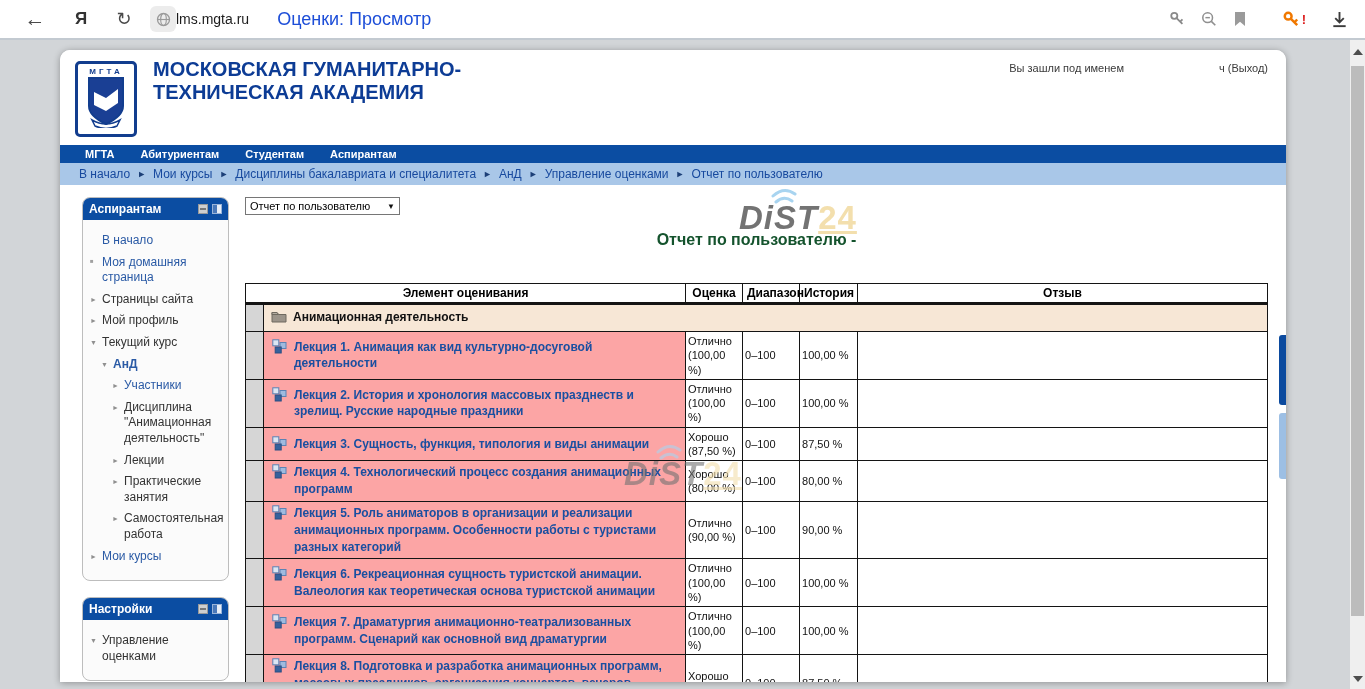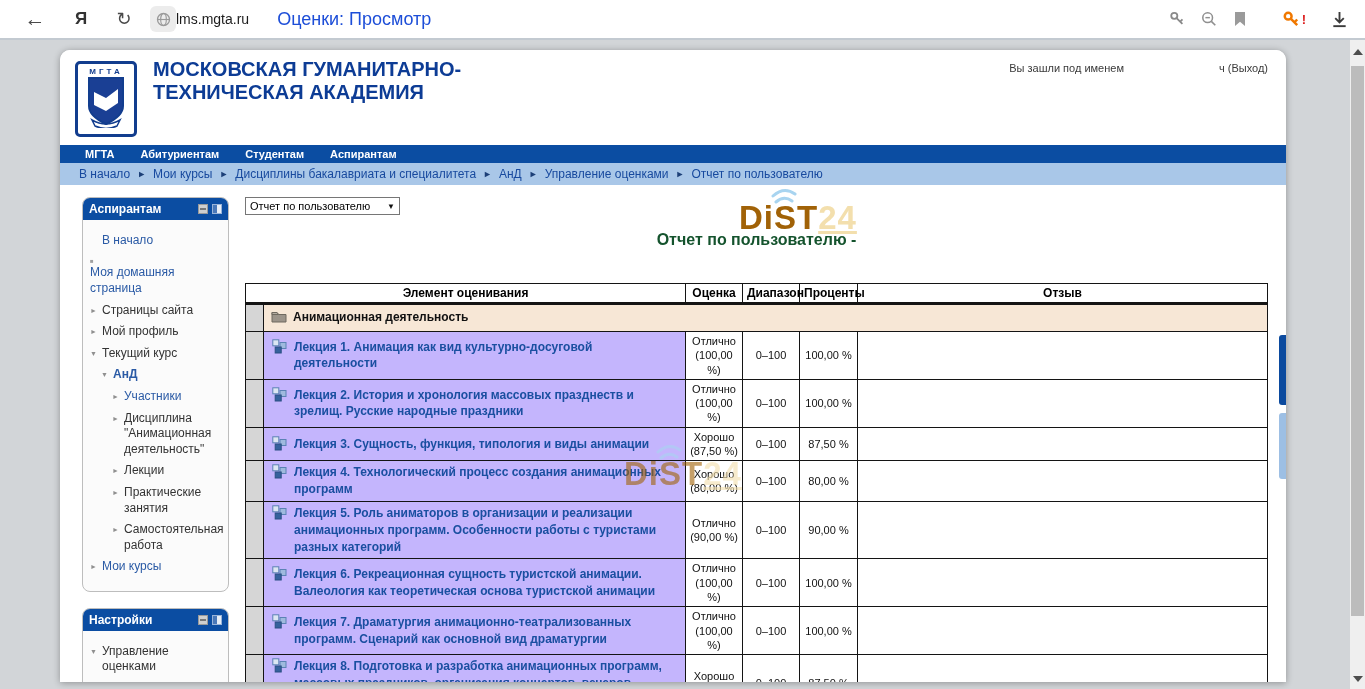--- a/index.html
+++ b/index.html
@@ -67,37 +67,37 @@
   .sb-label.link{color:#2a5aa5;cursor:pointer;}
   .sb-label.link-bold{color:#2a5aa5;font-weight:bold;cursor:pointer;}
   
   .main-area{flex:1;padding-left:16px;position:relative;}
   .report-select{width:155px;height:18px;border:1px solid #767676;background:#fff;font-size:11px;
     display:flex;align-items:center;justify-content:space-between;padding:0 4px;cursor:pointer;box-sizing:border-box;}
   .sel-arrow{font-size:8px;color:#111;}
   .page-heading{text-align:center;font-size:16px;font-weight:bold;color:#14532d;margin-top:16px;}
   
   .watermark{position:absolute;font-weight:bold;font-size:33px;letter-spacing:1px;pointer-events:none;white-space:nowrap;}
-  .wm-gray{color:#a16207;}
+  .wm-gray{color:#737373;font-style:italic;}
   .wm-accent{color:#f3dfad;text-decoration:underline;}
   .wm-arcs{position:absolute;left:31px;top:-13px;}
   .wm-pos1{left:510px;top:2px;z-index:3;}
   .wm-pos2{left:395px;top:258px;z-index:4;opacity:.6;}
   
   .grades-table{border-collapse:collapse;width:100%;margin-top:34px;table-layout:fixed;position:relative;z-index:1;}
   .grades-table th,.grades-table td{border:1px solid #141414;}
   .grades-table thead th{font-weight:bold;font-size:12px;padding:2px 4px;background:#fff;border-bottom:3px solid #141414;}
   td.gutter{background:#d6d6d6;}
   tr.category-row td.cat-cell{background:#f7e7d6;padding:4px 7px;}
   .cat-label{font-weight:bold;font-size:12px;color:#111;display:inline-flex;gap:7px;align-items:center;}
-  td.name-cell{padding:3px 8px;vertical-align:middle;background:#c4b5fd;}
+  td.name-cell{padding:3px 8px;vertical-align:middle;background:#fca5a5;}
   .item-link{color:#1a4fa0;font-weight:bold;font-size:12px;text-decoration:none;display:flex;gap:7px;
     align-items:flex-start;line-height:1.4;cursor:pointer;}
   .icon-wrap{flex:none;width:15px;height:15px;margin-top:0;}
-  td.c{text-align:center;font-size:11px;line-height:1.3;padding:2px 2px;color:#111;background:#fff;vertical-align:middle;}
+  td.c{text-align:left;font-size:11px;line-height:1.3;padding:2px 2px;color:#111;background:#fff;vertical-align:middle;}
   td.feedback{background:#fff;}
   
   .dock-tab{position:absolute;right:0;width:7px;border-radius:3px 0 0 3px;cursor:pointer;}
   .dock-tab.t1{top:285px;height:70px;background:#0b4a9e;}
   .dock-tab.t2{top:363px;height:66px;background:#9dbfe4;}
 </style>
 </head>
 <body>
 
 <div class="toolbar">
@@ -198,21 +198,21 @@
           <span class="hdr-icons">
             <span class="hdr-min"></span>
             <span class="hdr-dock"></span>
           </span>
         </div>
         <div class="block-body">
             <div class="sb-item" style="padding-left: 2px;">
               <span class="sb-bullet"></span>
               <span class="sb-label link">В начало</span>
             </div>
-            <div class="sb-item" style="padding-left: 2px; flex-direction: column;">
+            <div class="sb-item" style="padding-left: 2px;">
               <span class="sb-bullet square">■</span>
               <span class="sb-label link">Моя домашняя страница</span>
             </div>
             <div class="sb-item" style="padding-left: 2px;">
               <span class="sb-bullet">►</span>
               <span class="sb-label ">Страницы сайта</span>
             </div>
             <div class="sb-item" style="padding-left: 2px;">
               <span class="sb-bullet">►</span>
               <span class="sb-label ">Мой профиль</span>
@@ -291,21 +291,21 @@
             <col style="width:57px">
           <col style="width:57px">
             <col style="width:58px">
             <col>
         </colgroup>
         <thead>
             <tr>
               <th colspan="2">Элемент оценивания</th>
               <th>Оценка</th>
               <th>Диапазон</th>
-              <th>Проценты</th>
+              <th>История</th>
               <th>Отзыв</th>
             </tr>
           </thead>
         <tbody>
             <tr class="category-row">
               <td class="gutter"></td>
               <td class="cat-cell" colspan="5"><span class="cat-label">
                   <span class="icon-wrap"><svg width="16" height="14" viewBox="0 0 16 14">
                       <path d="M1 3.5 h5 l1.5 2 H15 v7.5 H1 z" fill="#9c948a" stroke="#6f695f"></path>
                       <path d="M1 3.5 h5 l1.5 2 H1 z" fill="#b5ada1" stroke="#6f695f"></path>

